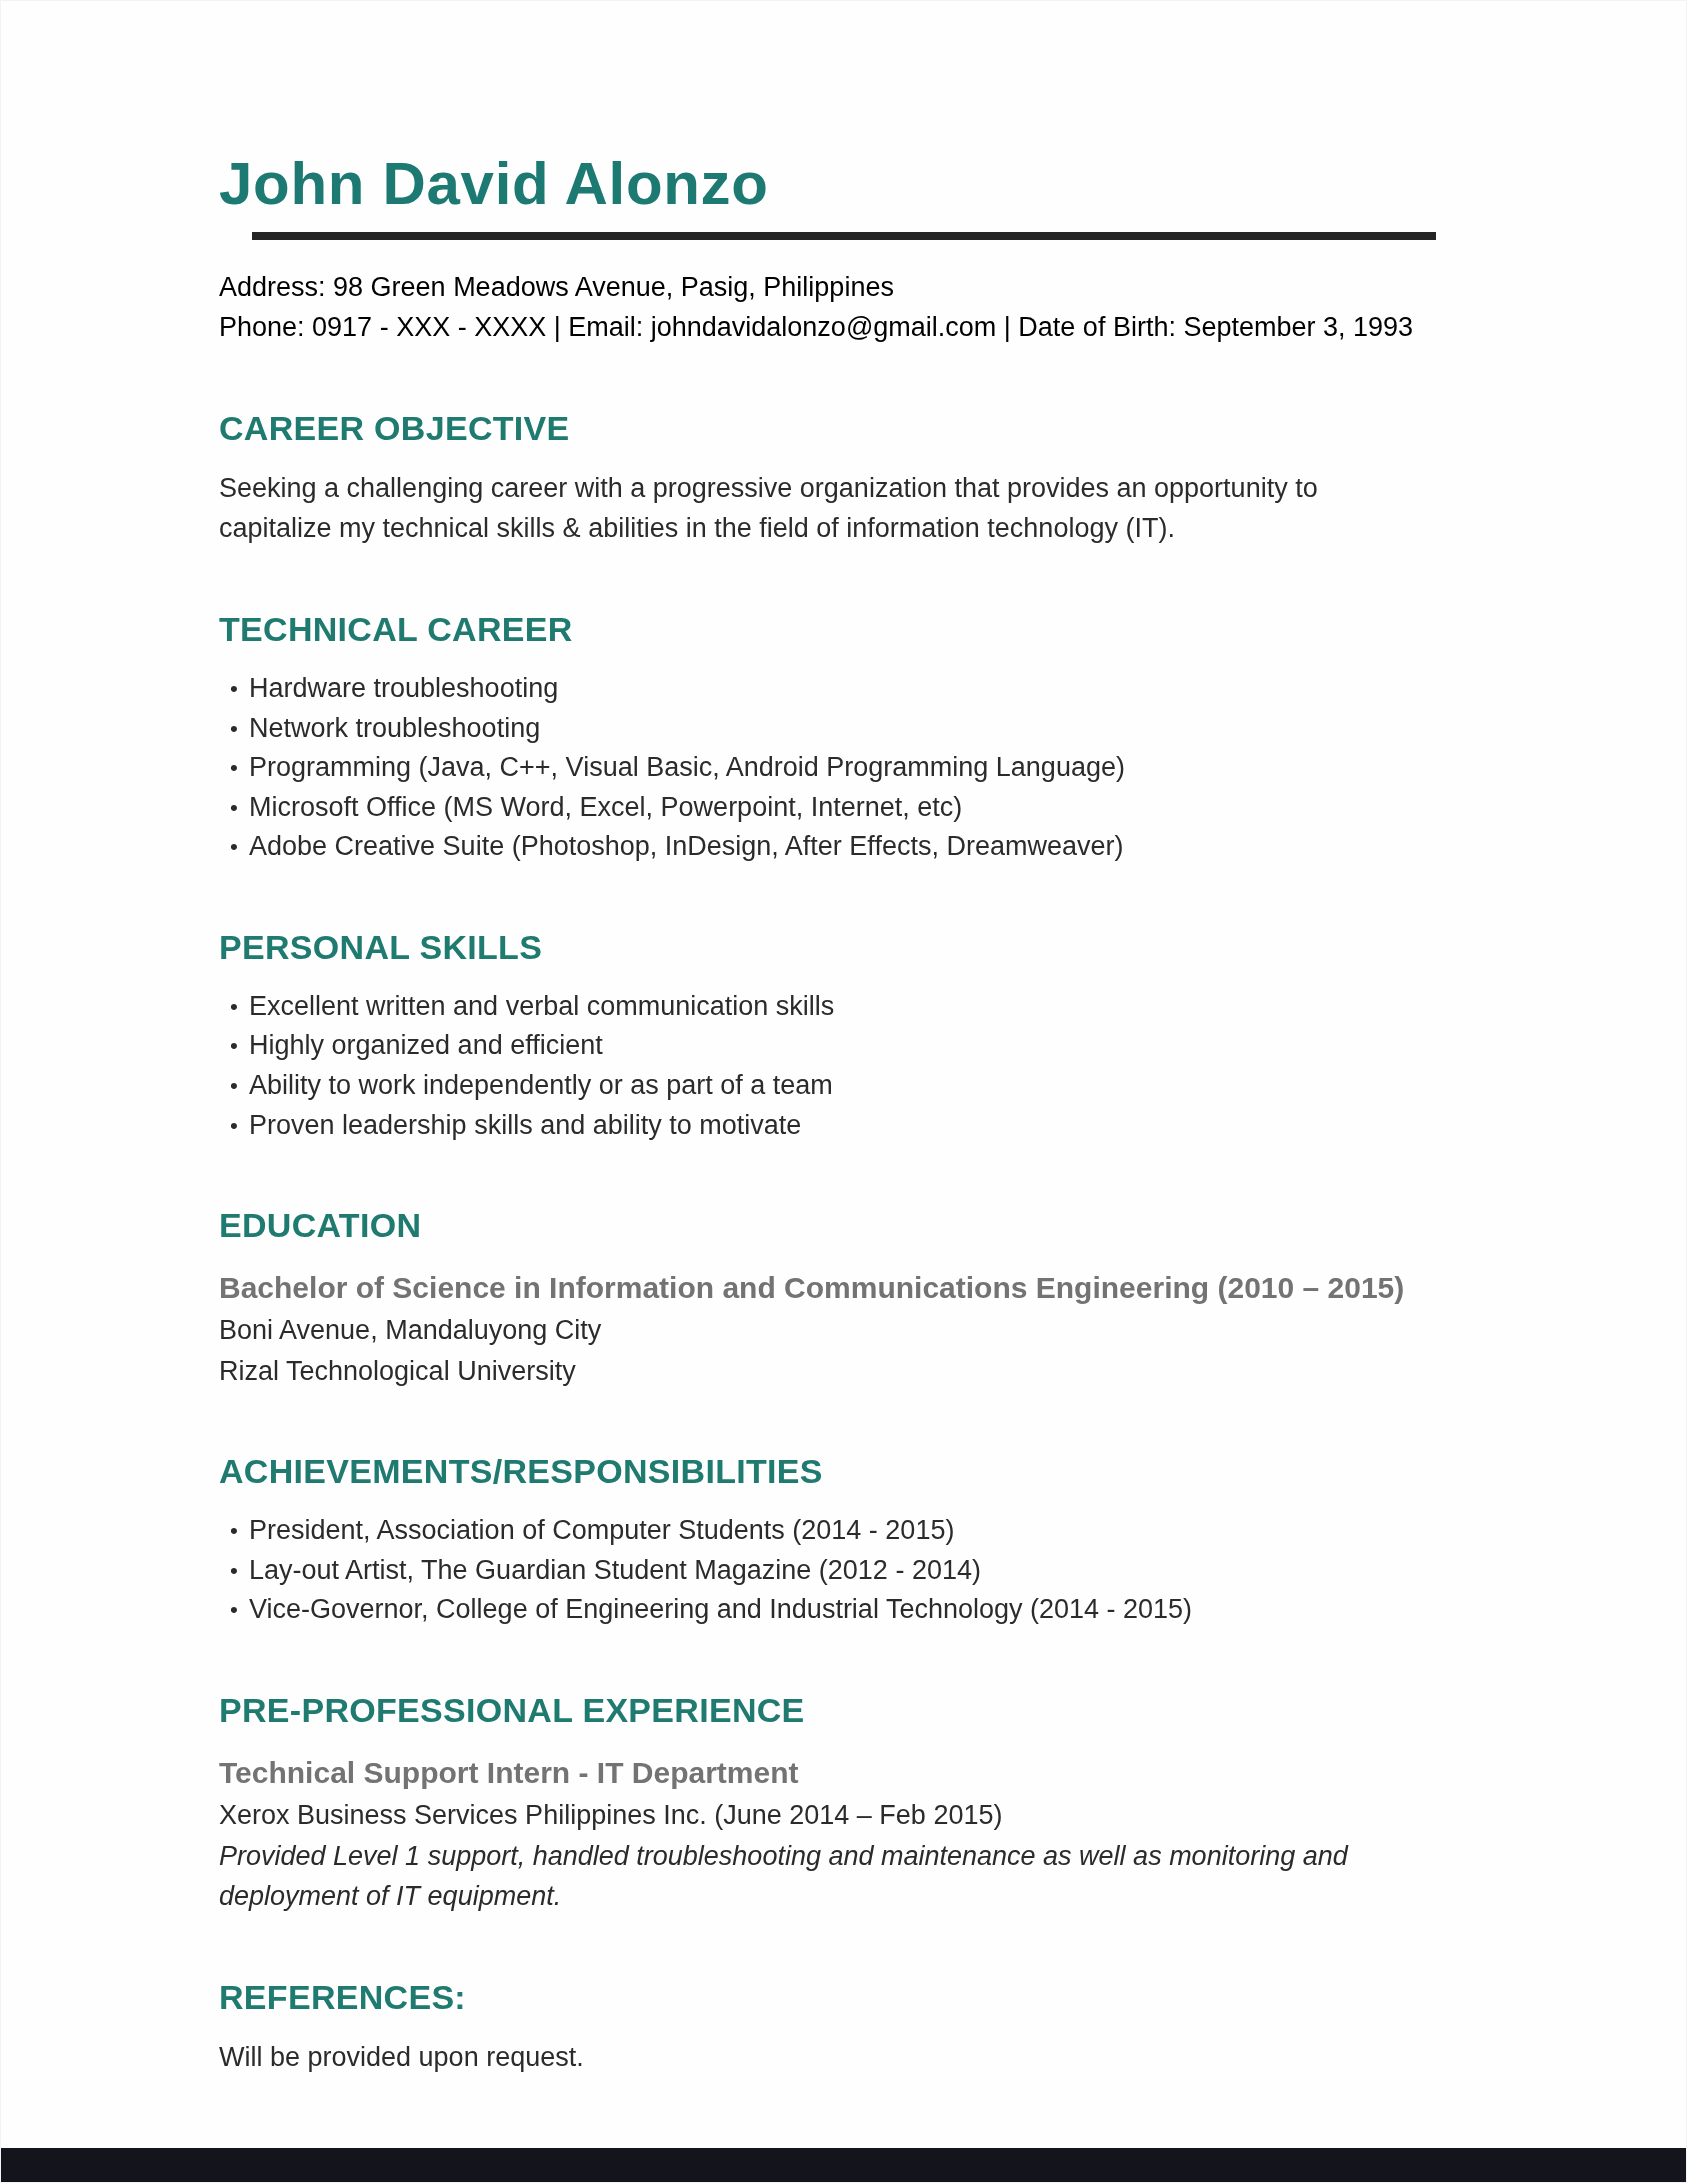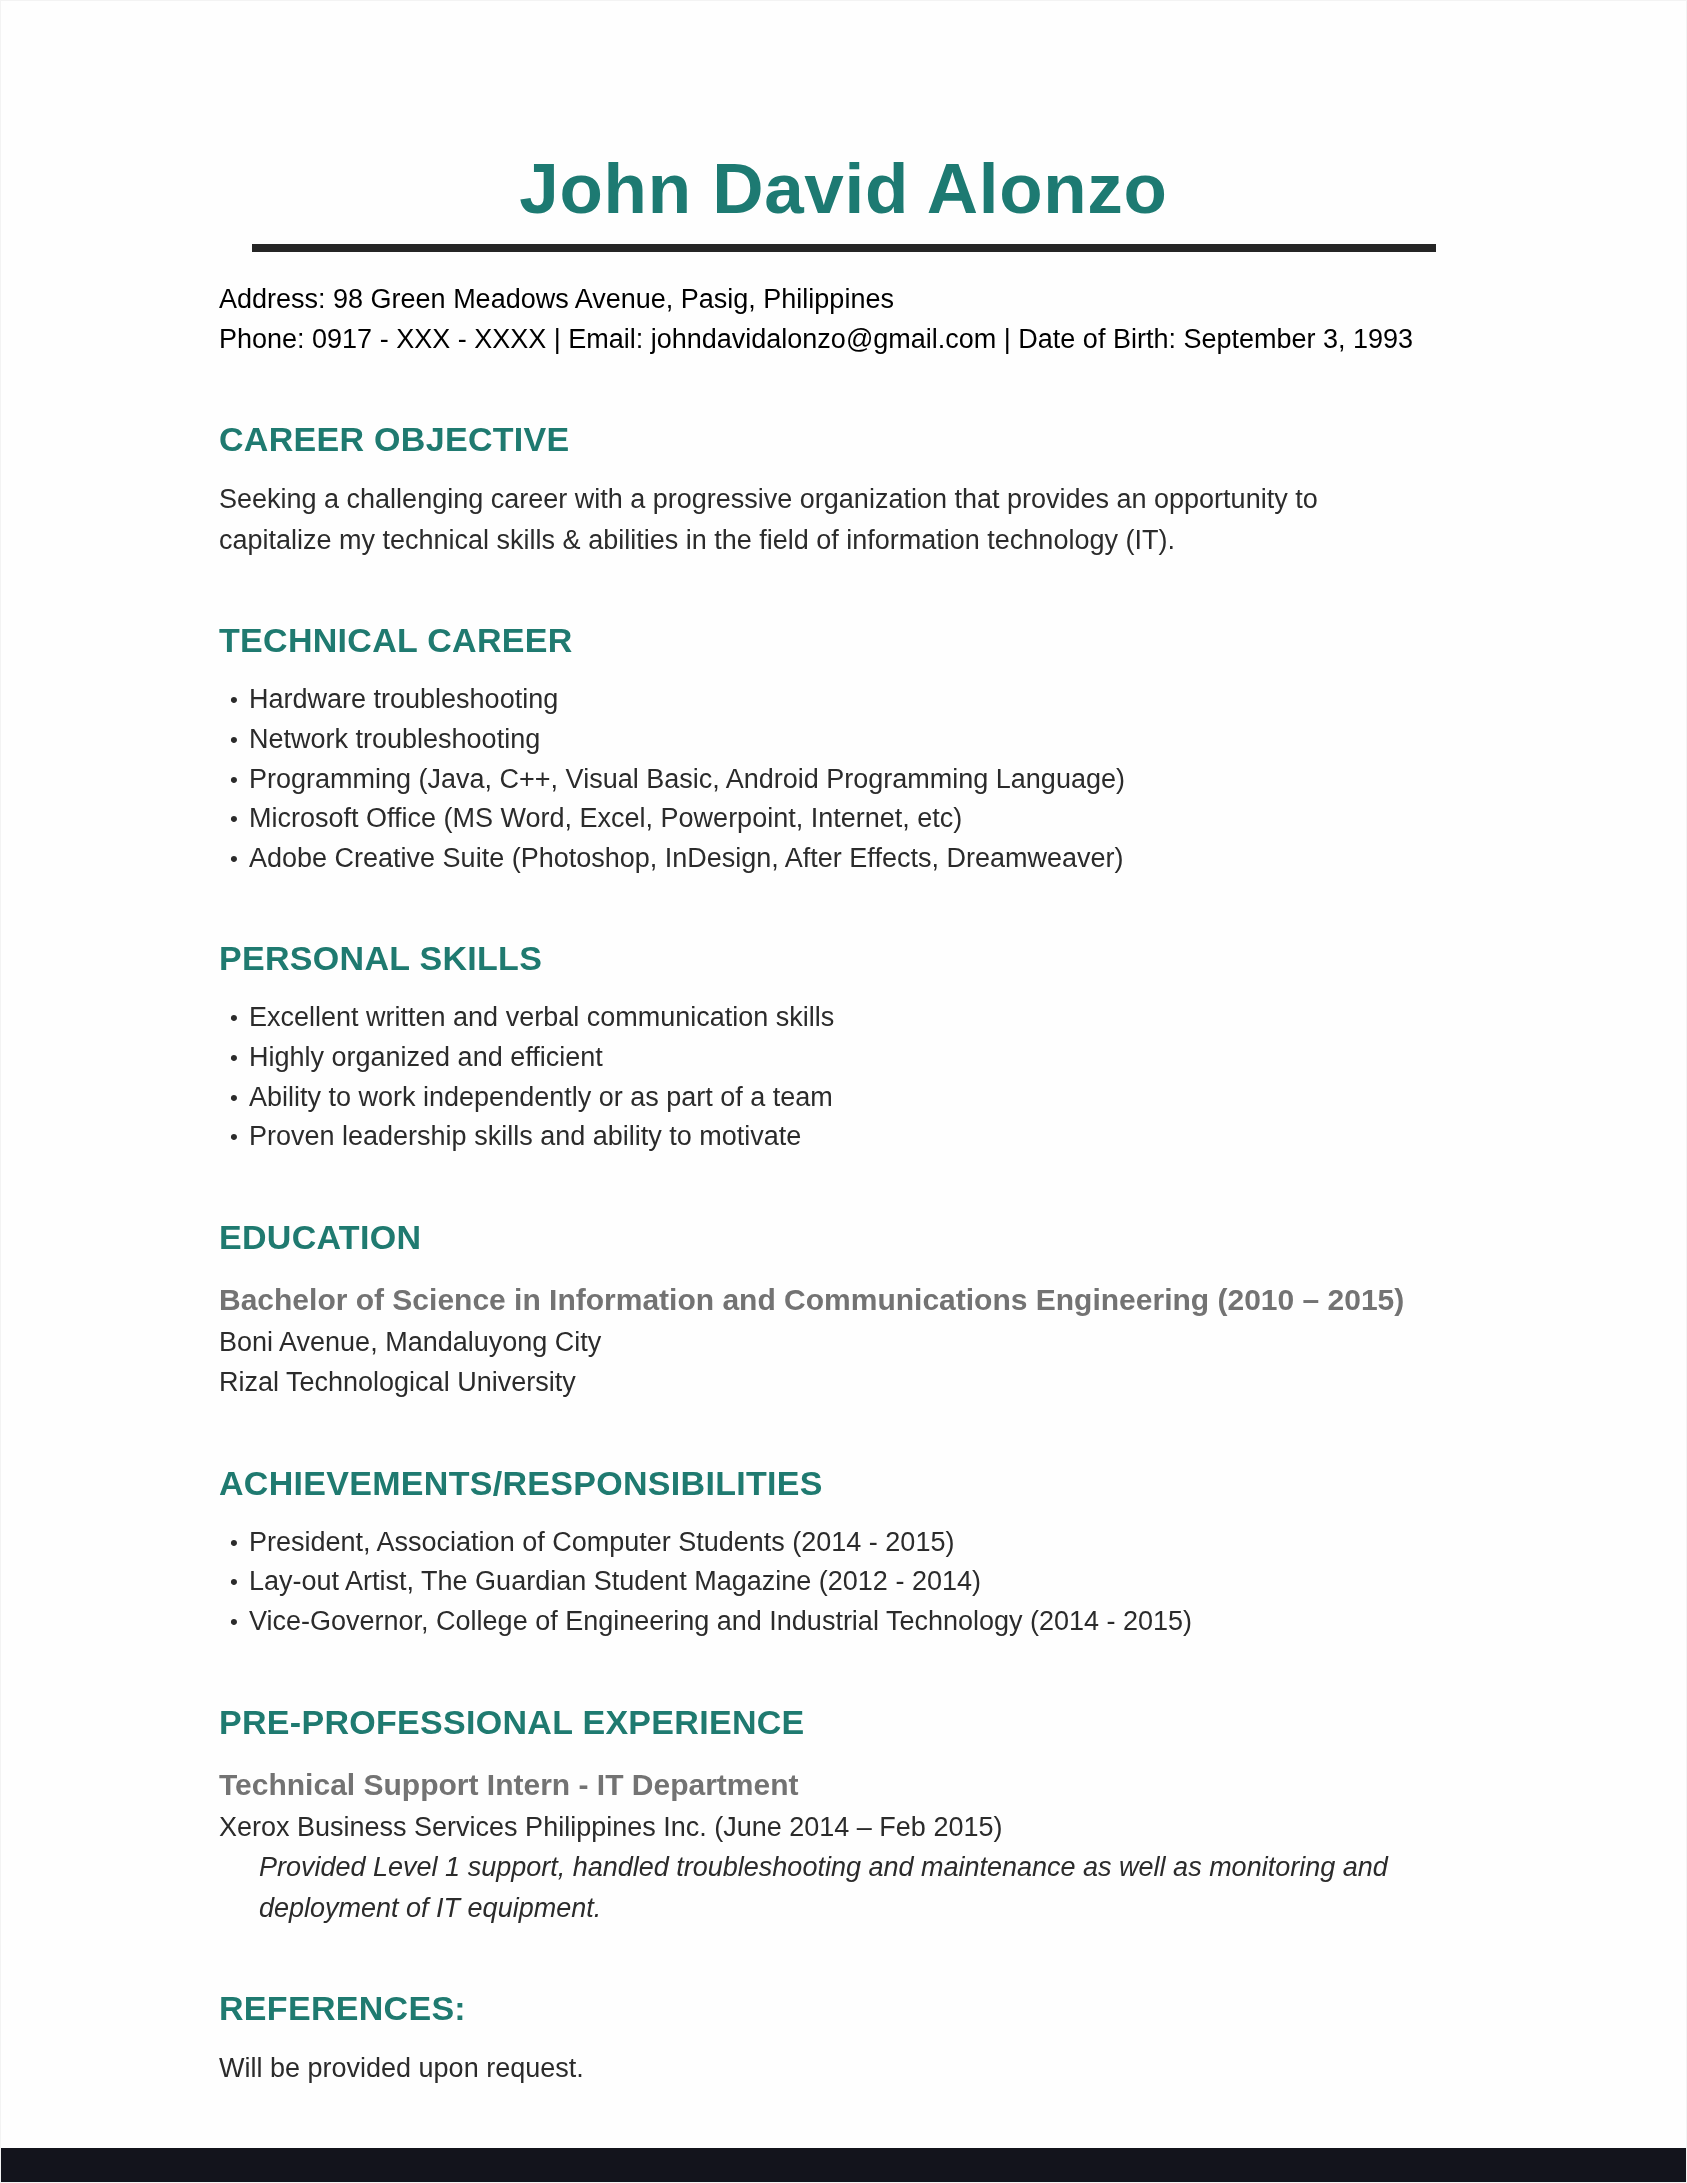--- a/index.html
+++ b/index.html
@@ -11,23 +11,23 @@
     background: #fefefe;
     border: 1.3px solid #f3f3f3;
     font-family: "Liberation Sans", sans-serif;
     color: #2b2b2b;
     overflow: hidden;
   }
   .content {
     padding: 151px 218px 0 218px;
   }
   .resume-name {
-    text-align: center;
+    text-align: left;
     color: #1d7a72;
-    font-size: 71px;
+    font-size: 60px;
     font-weight: bold;
     letter-spacing: 0.7px;
     line-height: 1.05;
   }
   .header-rule {
     width: 1184px;
     height: 8px;
     background: #252525;
     margin: 17px auto 0 auto;
   }
@@ -77,21 +77,20 @@
   }
   .edu-line, .exp-line {
     font-size: 27px;
     line-height: 1.5;
   }
   .exp-desc {
     font-size: 27px;
     line-height: 1.5;
     font-style: italic;
     max-width: 1204px;
-    margin-left: 40px;
   }
   .footer-bar {
     position: absolute;
     left: 0;
     right: 0;
     bottom: 0;
     height: 34px;
     background: #13141c;
   }
 </style>

